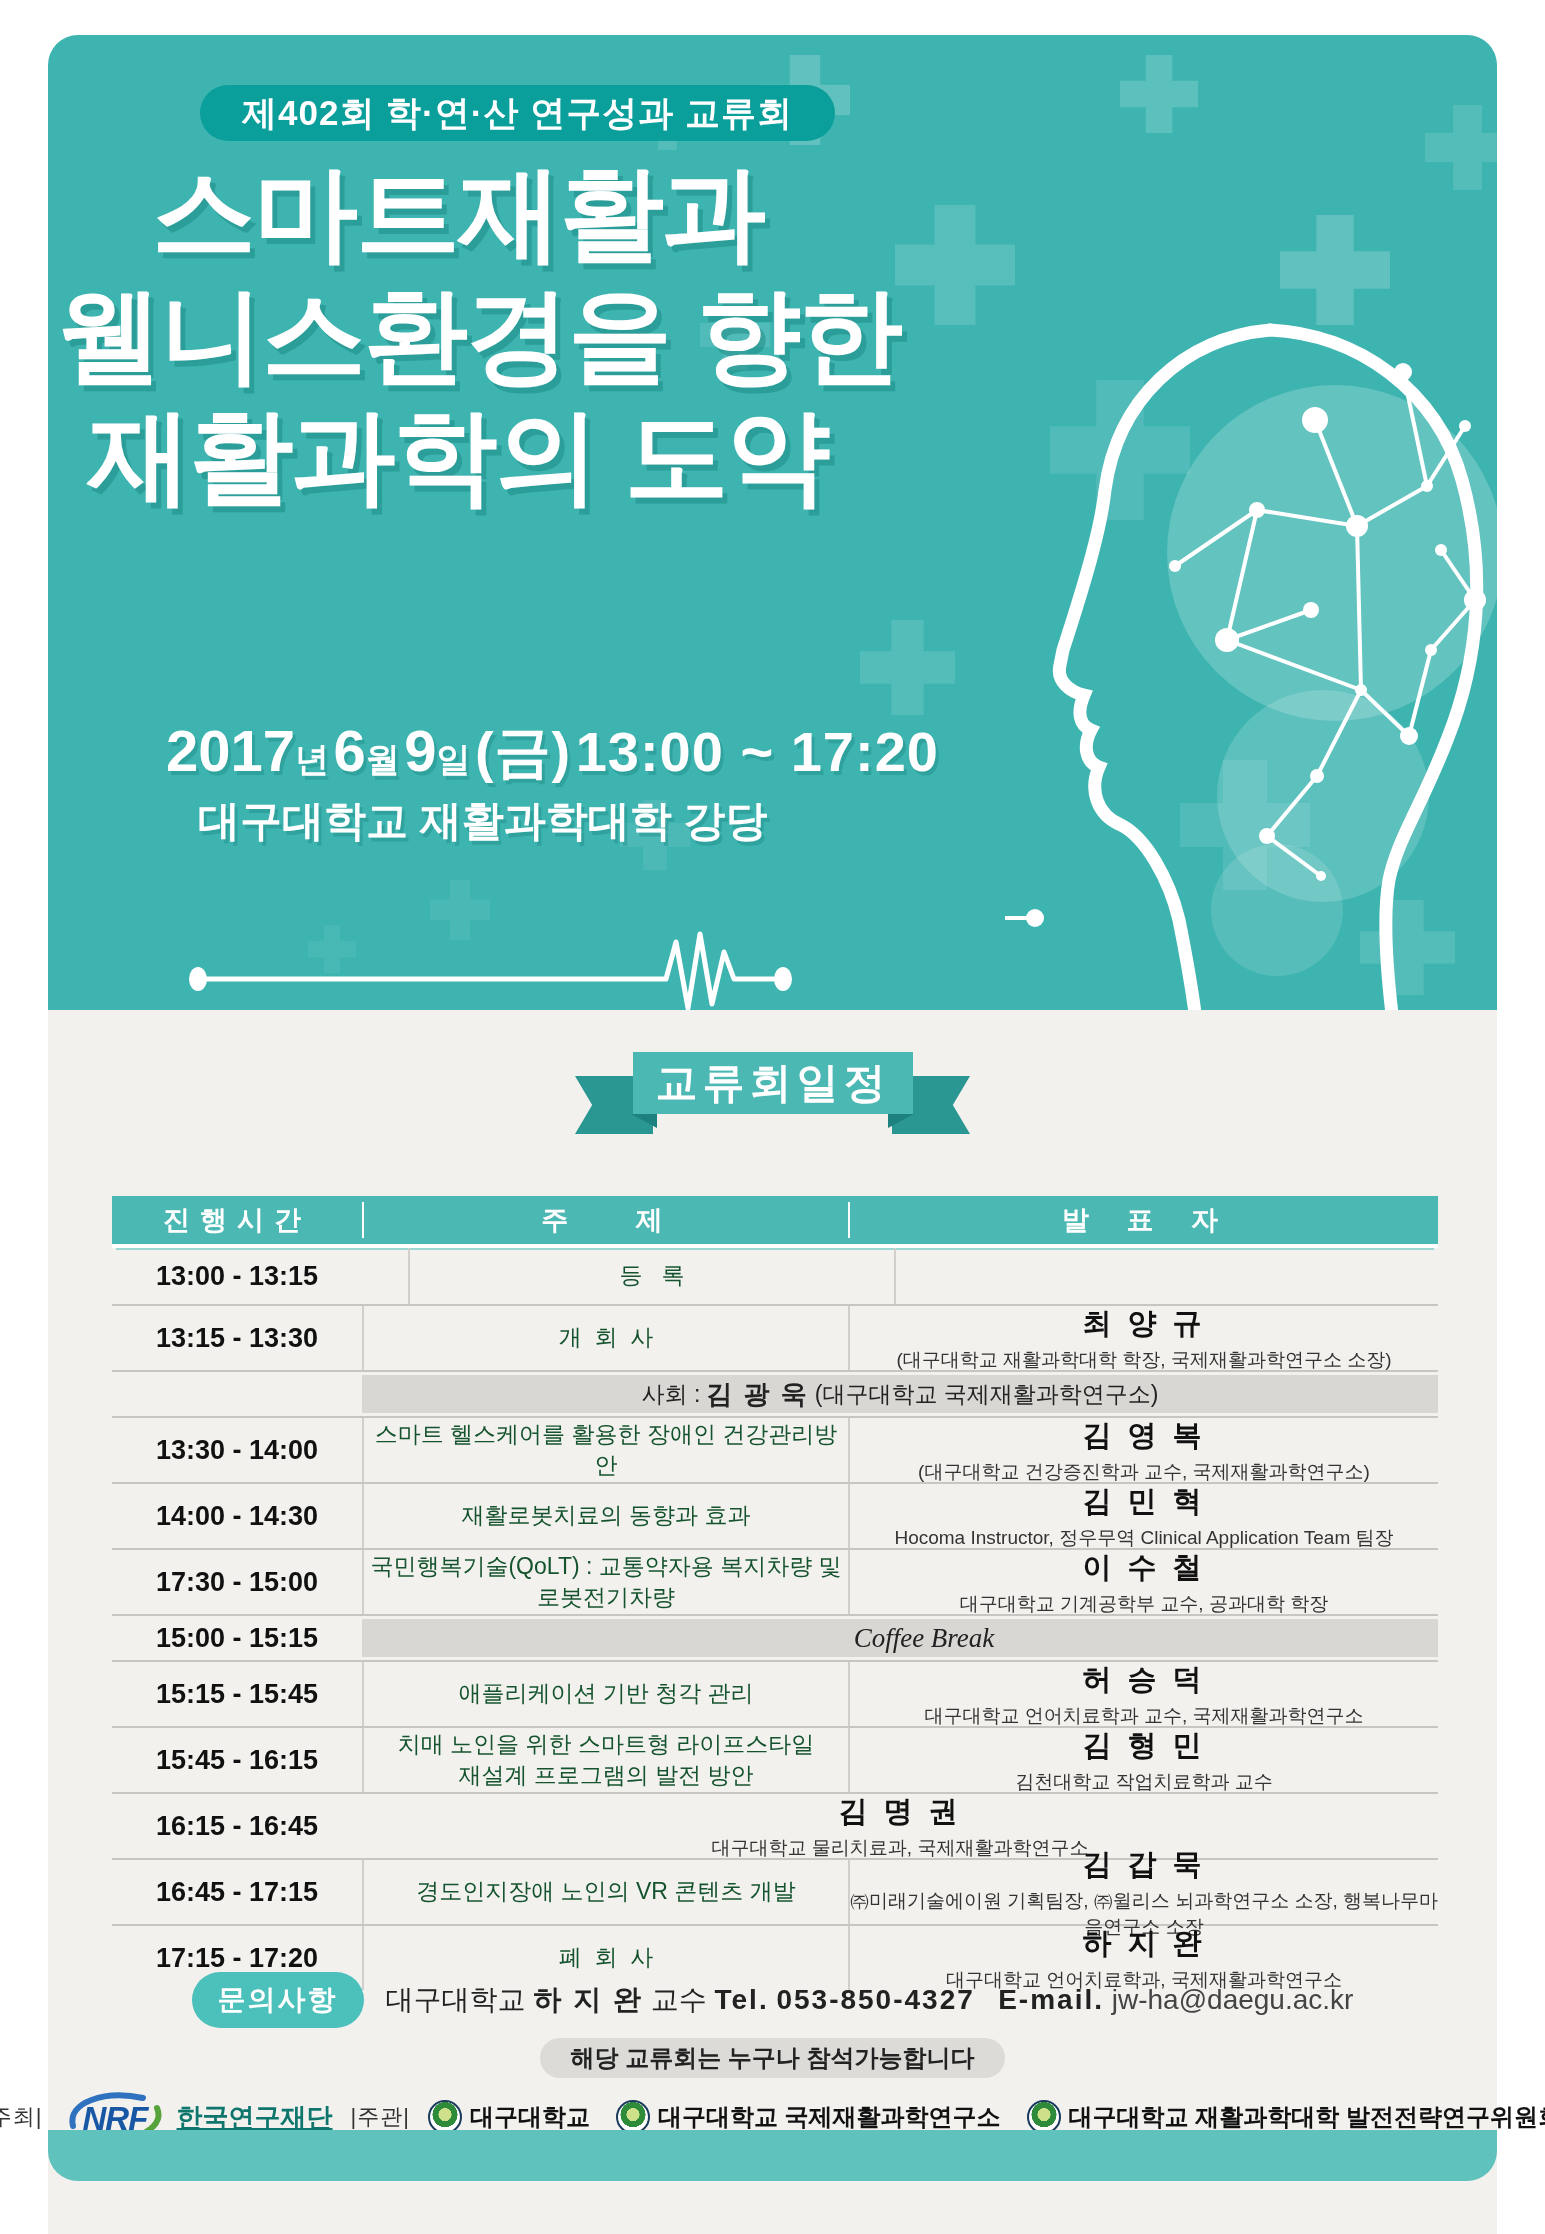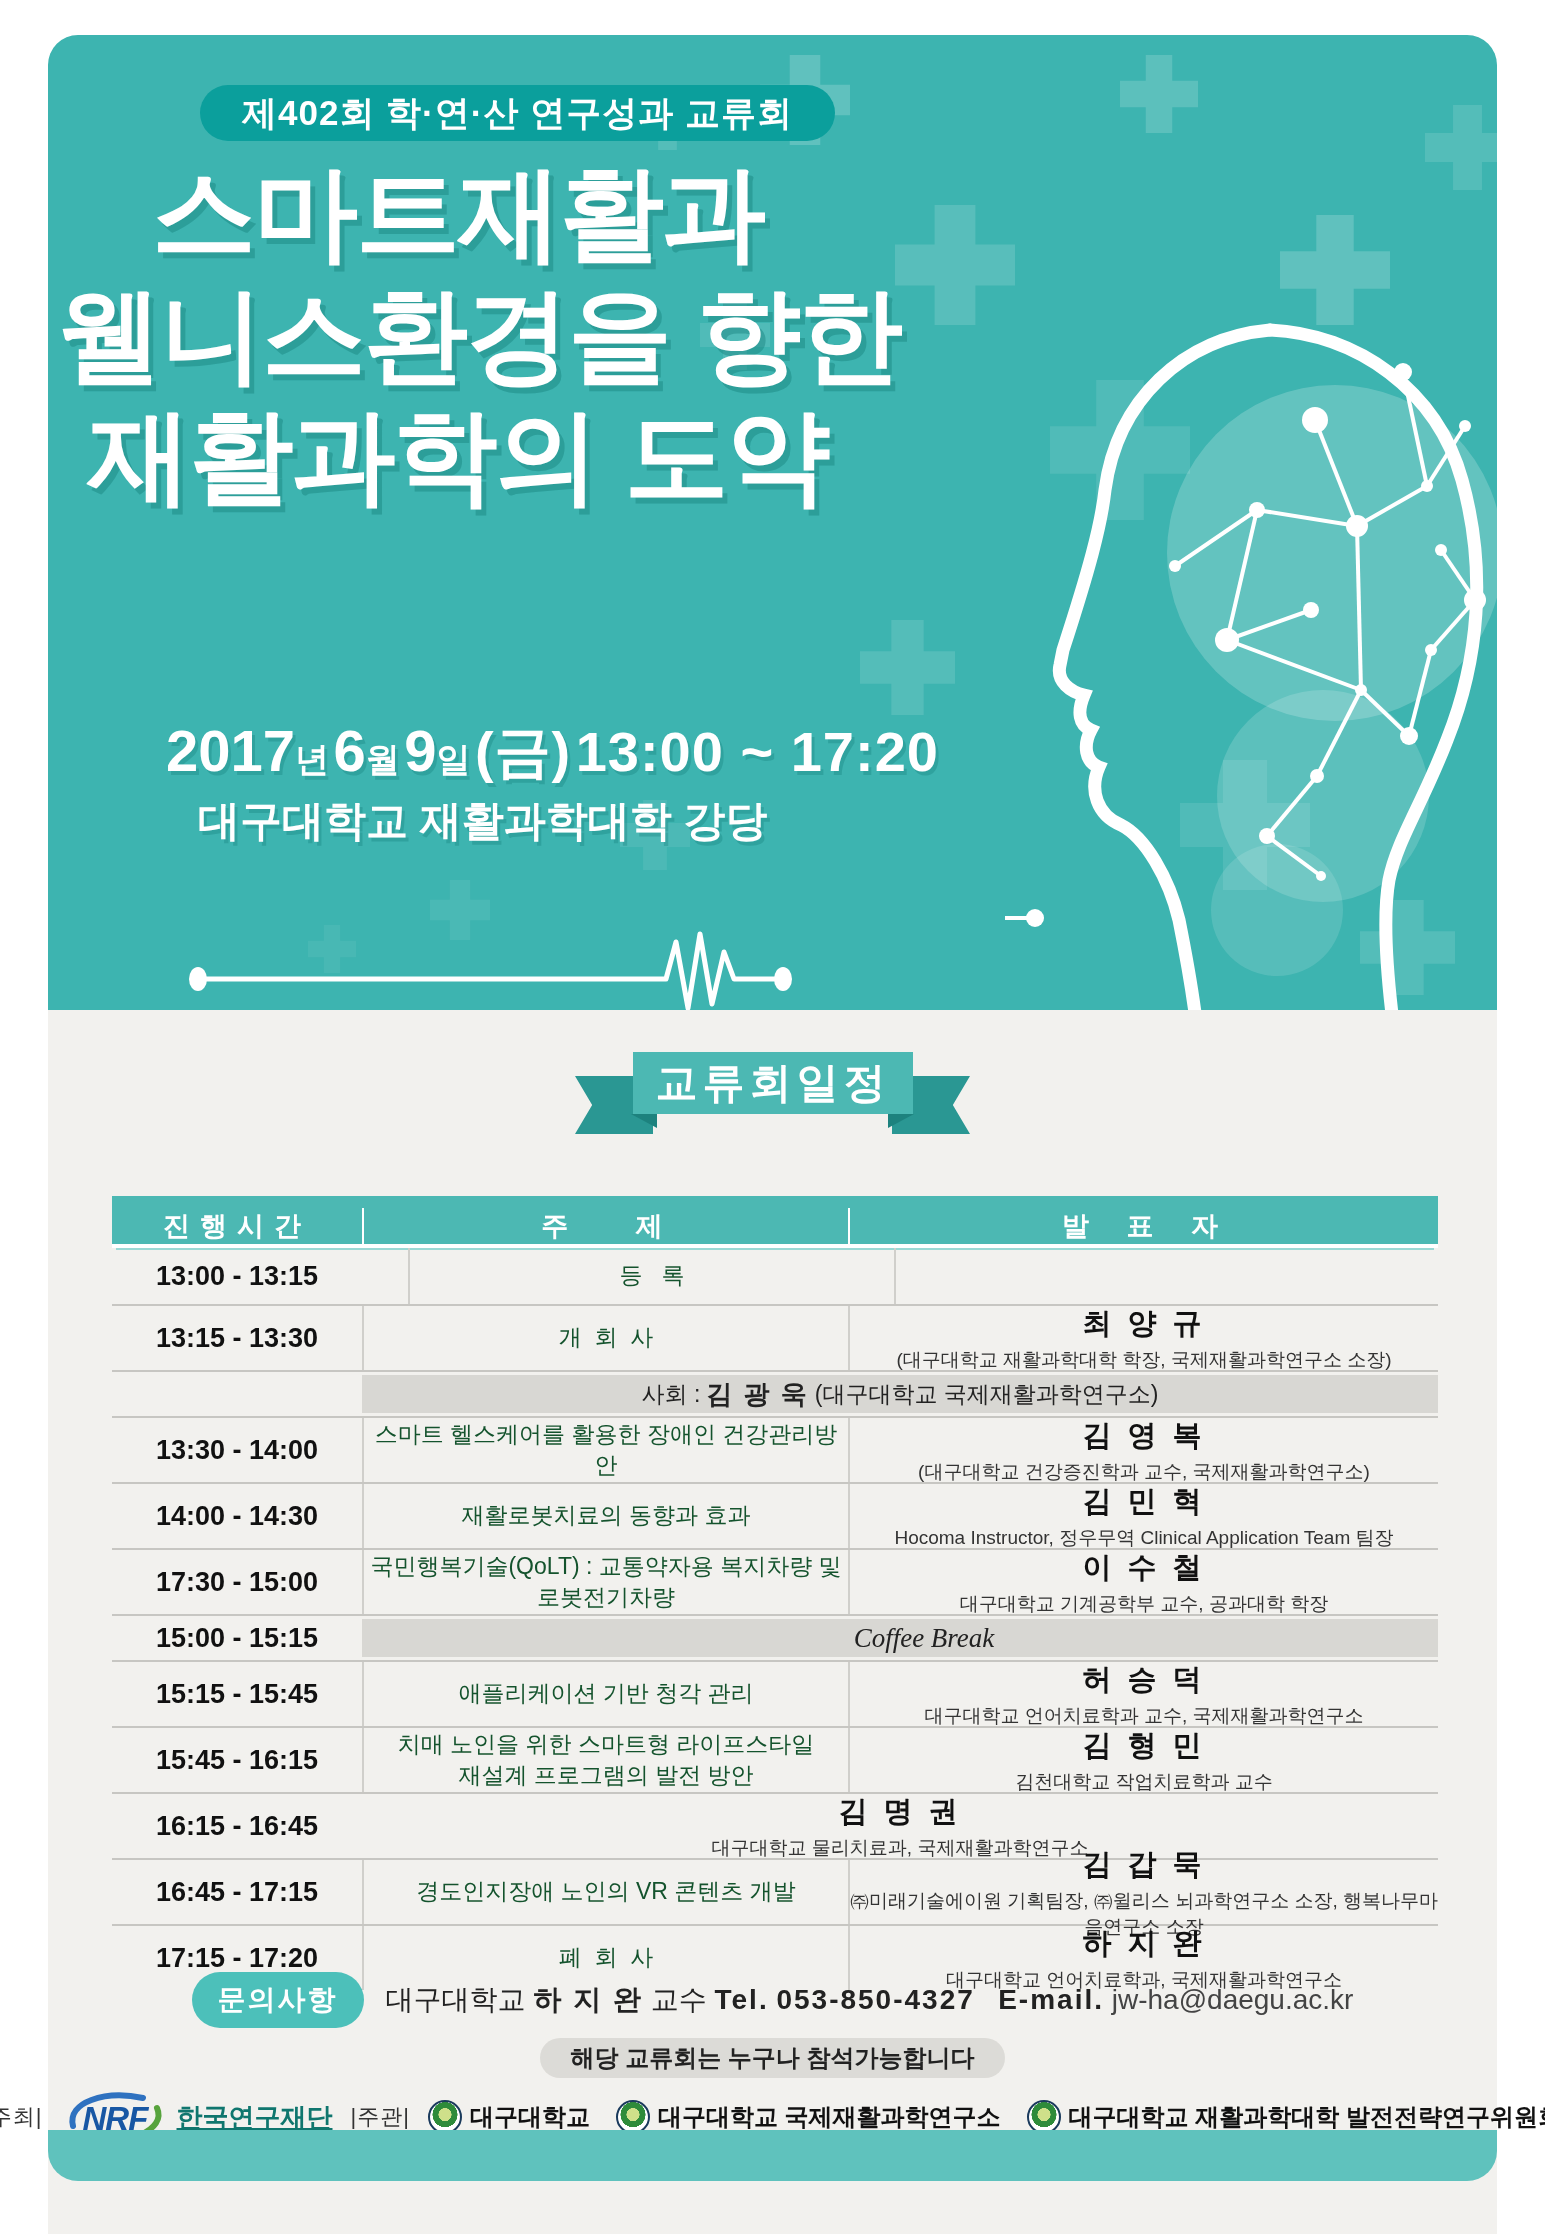--- a/index.html
+++ b/index.html
@@ -67,21 +67,21 @@
   #ribbon-band {
     position:absolute; left:585px; top:0; width:280px; height:62px;
     background:#4cb8b3; color:#ffffff; text-align:center; line-height:62px;
     font-size:42px; font-weight:900; letter-spacing:5px; white-space:nowrap;
   }
 
   
   #schedule { position:absolute; left:64px; top:186px; width:1326px; }
   #schedule-header {
     display:flex; height:52px; background:#4cb8b3; color:#ffffff;
-    font-weight:bold; font-size:27px; align-items:flex-end; text-align:center;
+    font-weight:bold; font-size:27px; align-items:center; text-align:center;
     border-bottom:4px solid #ffffff; box-shadow:0 6px 0 -4px #9ad8d4;
   }
   .col-time { width:250px; flex:none; }
   .col-subj { width:488px; flex:none; }
   .col-pres { flex:1; }
   #schedule-header .col-time { letter-spacing:10px; }
   #schedule-header .col-subj { letter-spacing:8px; word-spacing:44px; border-left:2px solid #ffffff; border-right:2px solid #ffffff; }
   #schedule-header .col-pres { letter-spacing:8px; word-spacing:14px; }
 
   .srow { display:flex; align-items:stretch; border-top:2px solid #c7c6c2; }

